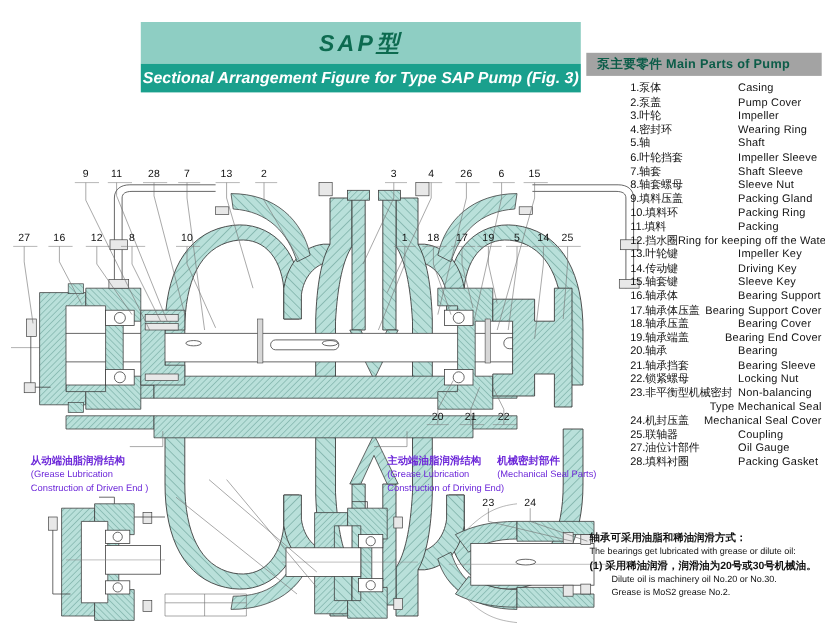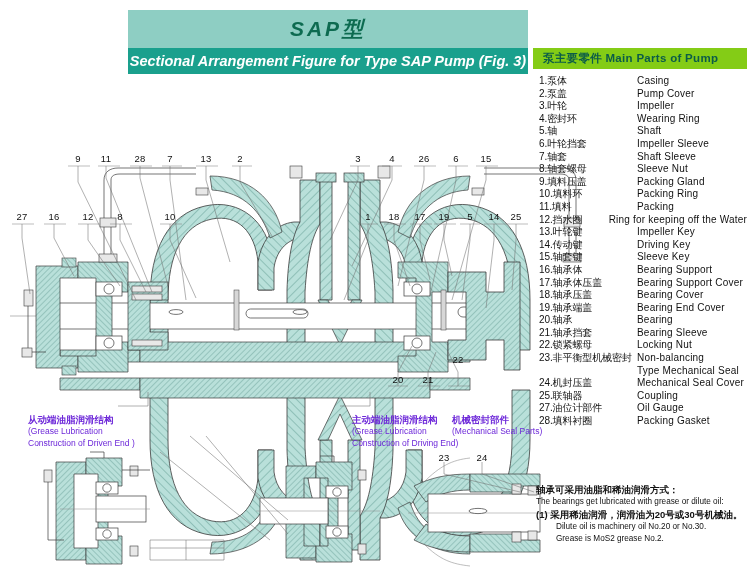--- a/index.html
+++ b/index.html
@@ -4,41 +4,41 @@
 <style>
   html,body{margin:0;padding:0;}
   body{
     width:750px;height:567px;background:#ffffff;
     font-family:"Liberation Sans","DejaVu Sans",sans-serif;
     position:relative;overflow:hidden;
   }
   .page{position:absolute;left:0;top:0;width:750px;height:567px;}
 
   
-  .title-banner{position:absolute;left:128px;top:10px;width:400px;height:64px;}
+  .title-banner{position:absolute;left:128px;top:20px;width:400px;height:64px;}
   .title-cn{
     height:38px;background:#8ecec3;color:#0d6b50;
     display:flex;align-items:center;justify-content:center;
     letter-spacing:1px;white-space:nowrap;
   }
   .title-cn .big{font-size:21px;font-weight:bold;font-style:italic;letter-spacing:3px;}
   .title-cn .sm{font-size:16px;font-weight:bold;margin-left:4px;}
   .title-en{
     height:26px;background:#1aa08d;color:#ffffff;
     display:flex;align-items:center;justify-content:center;
     font-style:italic;font-size:14.5px;font-weight:bold;white-space:nowrap;
   }
 
   
   .parts{position:absolute;left:533px;top:48px;width:214px;}
   .parts-header{
-    background:#84cc16;color:#0b5c48;font-weight:bold;font-size:11.5px;
+    background:#a3a3a3;color:#0b5c48;font-weight:bold;font-size:11.5px;
     padding:3px 0 3px 10px;letter-spacing:.3px;white-space:nowrap;
   }
-  .parts-list{margin-top:6px;}
+  .parts-list{margin-top:6px;margin-left:34px;}
   .prow{display:flex;font-size:10px;line-height:12.6px;color:#111;white-space:nowrap;}
   .prow .num{width:98px;padding-left:6px;letter-spacing:-.1px;}
   .prow .en{flex:1;letter-spacing:.2px;}
   .prow.cont .num{visibility:hidden;}
 
   
   .notes{position:absolute;left:536px;top:483px;width:212px;color:#111;}
   .notes .n-cn{font-size:9.5px;line-height:13px;font-weight:bold;white-space:nowrap;}
   .notes .n-en{font-size:8.2px;line-height:12px;white-space:nowrap;}
   .notes .ind2{padding-left:20px;}
@@ -540,18 +540,18 @@
       <div class="lbl" style="left: 160px; top: 211px; width: 20px;">10</div>
       <div class="lbl" style="left: 358px; top: 211px; width: 20px;">1</div>
       <div class="lbl" style="left: 384px; top: 211px; width: 20px;">18</div>
       <div class="lbl" style="left: 410px; top: 211px; width: 20px;">17</div>
       <div class="lbl" style="left: 434px; top: 211px; width: 20px;">19</div>
       <div class="lbl" style="left: 460px; top: 211px; width: 20px;">5</div>
       <div class="lbl" style="left: 484px; top: 211px; width: 20px;">14</div>
       <div class="lbl" style="left: 506px; top: 211px; width: 20px;">25</div>
       <div class="lbl" style="left: 388px; top: 374px; width: 20px;">20</div>
       <div class="lbl" style="left: 418px; top: 374px; width: 20px;">21</div>
-      <div class="lbl" style="left: 448px; top: 354px; width: 20px;">22</div>
+      <div class="lbl" style="left: 448px; top: 374px; width: 20px;">22</div>
       <div class="lbl" style="left: 434px; top: 452px; width: 20px;">23</div>
       <div class="lbl" style="left: 472px; top: 452px; width: 20px;">24</div>
     </div>
 
 </div>
 
 </body></html>

